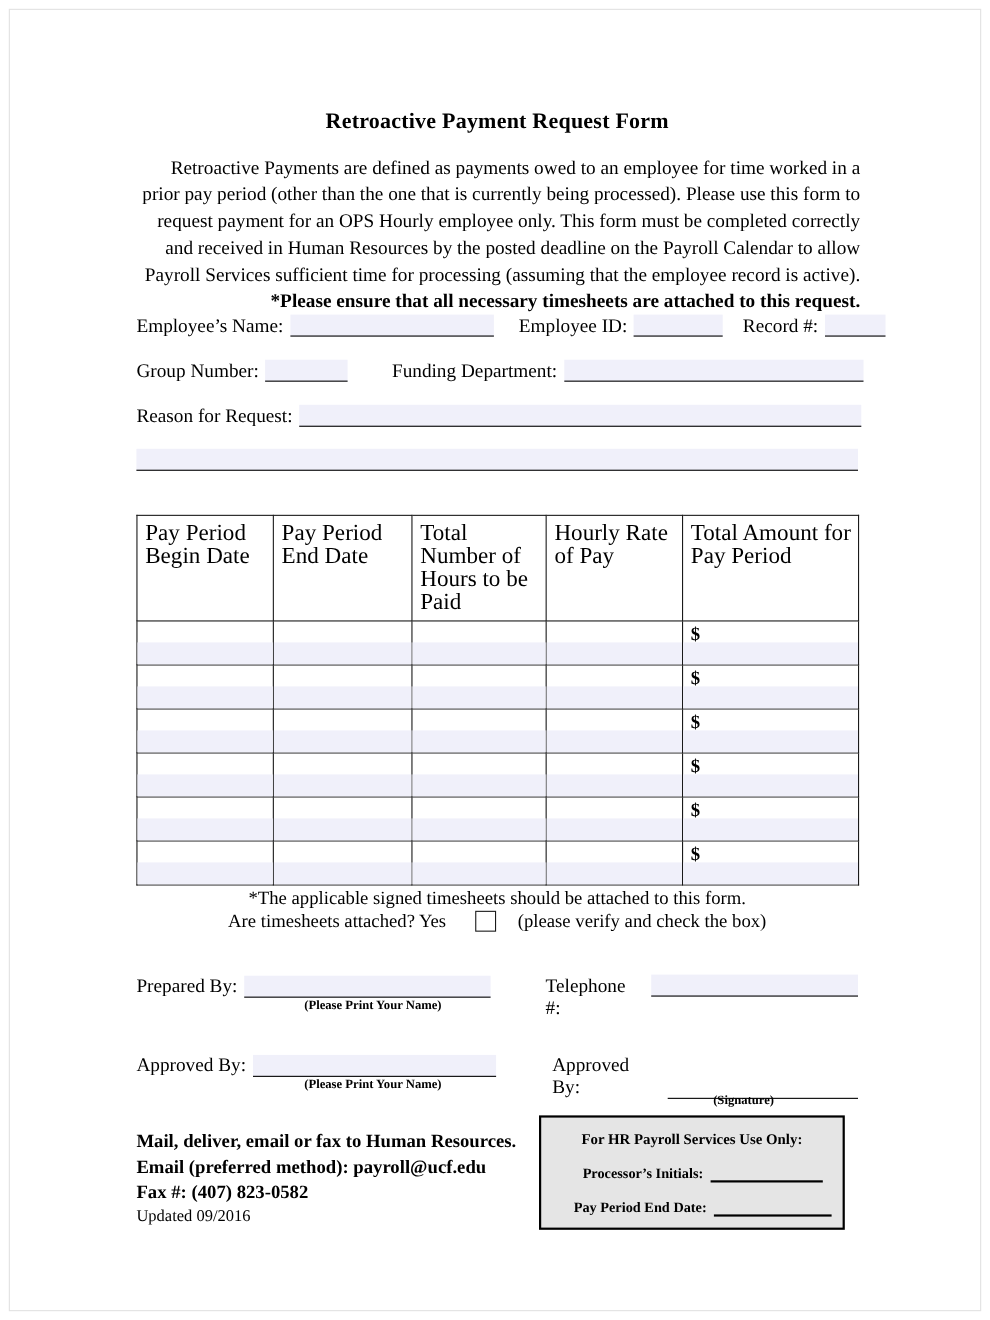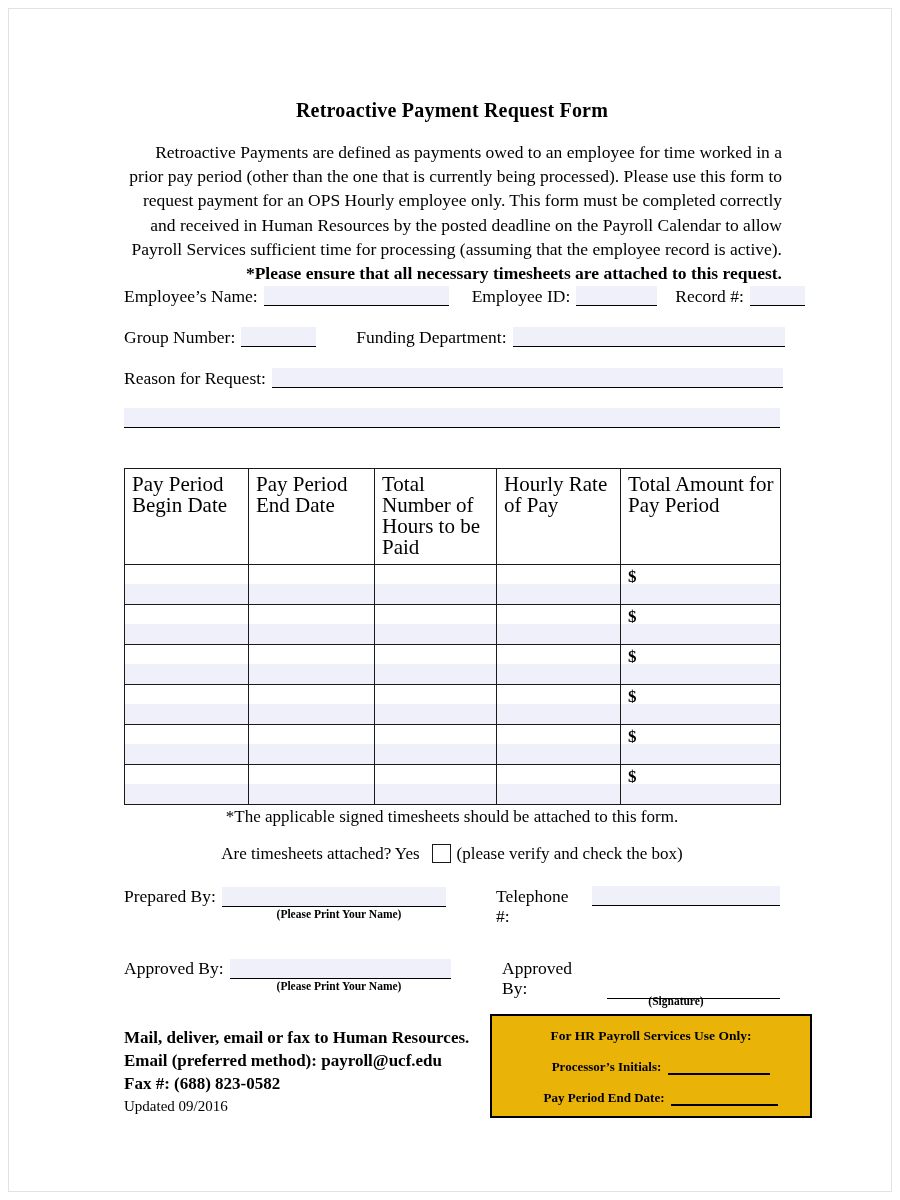--- a/index.html
+++ b/index.html
@@ -137,22 +137,22 @@
     top: 806px;
     width: 656px;
     font-size: 17px;
     line-height: 21px;
     text-align: center;
   }
   .ts-line2 {
     display: flex;
     align-items: center;
     justify-content: center;
-    gap: 4px;
-    margin-top: 16px;
+    gap: 18px;
+    margin-top: 0px;
   }
   .checkbox {
     display: inline-block;
     width: 17px;
     height: 17px;
     border: 1.5px solid #1a1a1a;
     background: #ffffff;
     margin: 0 2px 0 8px;
     vertical-align: middle;
   }
@@ -179,23 +179,23 @@
   .footer-updated {
     font-weight: normal;
     font-size: 15px;
     line-height: 20px;
     margin-top: 1px;
   }
   .hr-box {
     position: absolute;
     left: 366px;
     top: 1014px;
-    width: 322px;
+    width: 278px;
     height: 104px;
-    background: #eab308;
+    background: #e5e5e5;
     border: 2.5px solid #000000;
     box-sizing: border-box;
   }
   .hr-title {
     text-align: center;
     font-size: 13.5px;
     font-weight: bold;
     margin-top: 12px;
   }
   .hr-row {
@@ -422,21 +422,21 @@
       <div style="display:flex; align-items:flex-end;">
         <span class="fld-label">Approved By:</span>
         <span class="blank nofill" style="width:173px;"></span>
       </div>
       <div class="sig-caption" style="margin-left:104px; width:140px; margin-top:-4px;">(Signature)</div>
     </div>
 
     <div class="footer-contact">
       <div>Mail, deliver, email or fax to Human Resources.</div>
       <div>Email (preferred method): payroll@ucf.edu</div>
-      <div>Fax #: (688) 823-0582</div>
+      <div>Fax #: (407) 823-0582</div>
       <div class="footer-updated">Updated 09/2016</div>
     </div>
 
     <div class="hr-box">
       <div class="hr-title">For HR Payroll Services Use Only:</div>
       <div class="hr-row">
         <span>Processor’s Initials:</span>
         <span class="hr-rule" style="width:102px;"></span>
       </div>
       <div class="hr-row">

